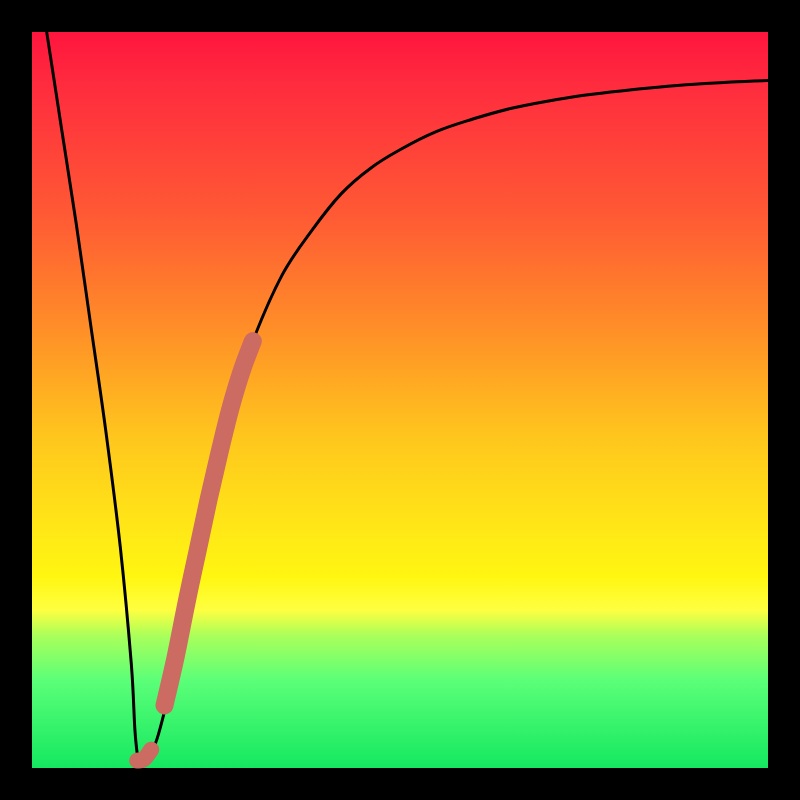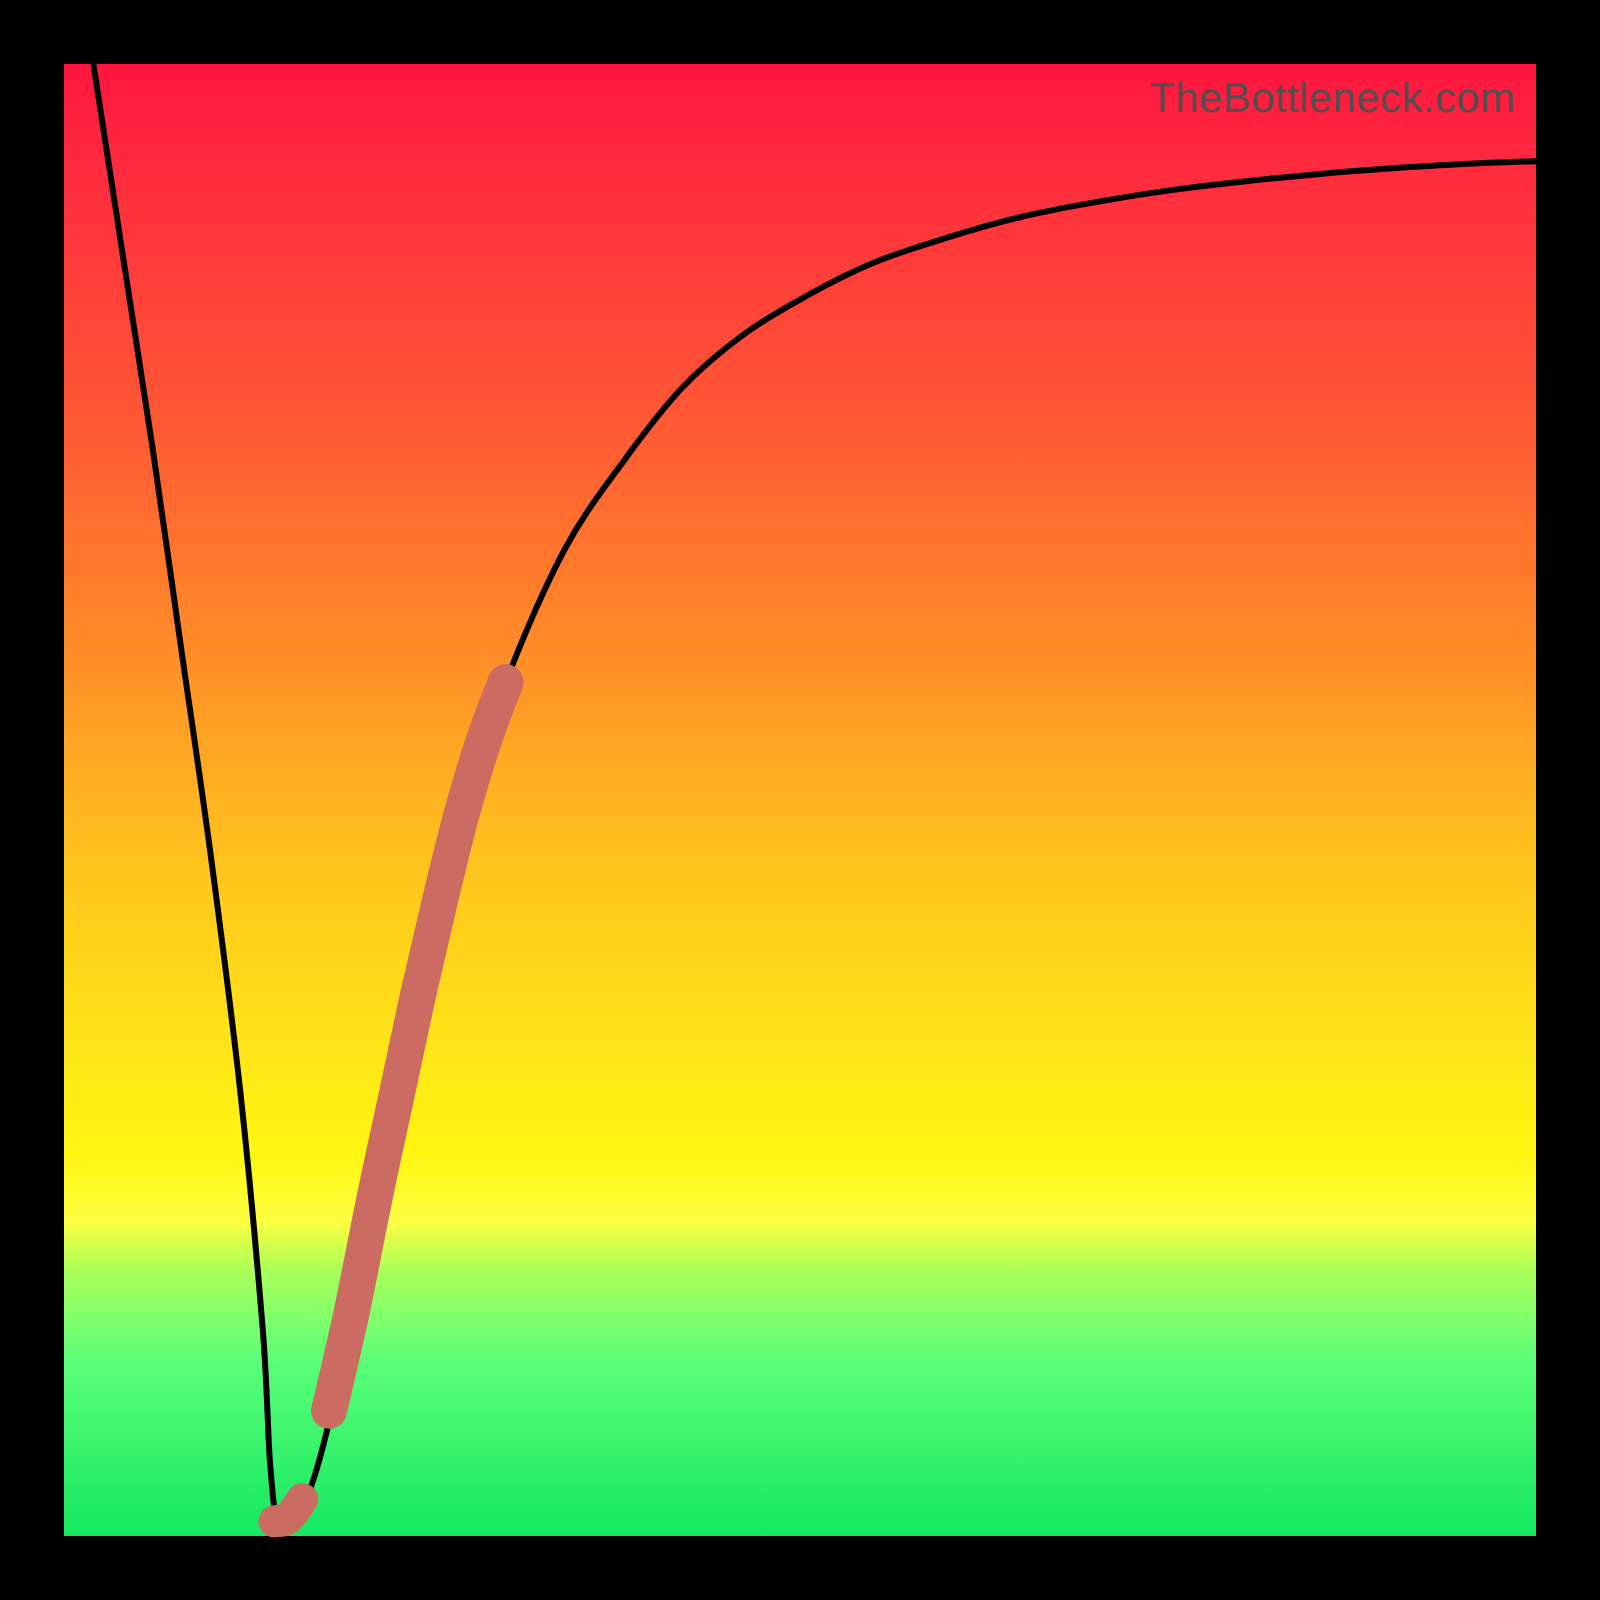--- a/index.html
+++ b/index.html
@@ -55,20 +55,19 @@
     width: 736px;
     height: 736px;
     overflow: visible;
   }
 </style>
 </head>
 <body>
 
 <div class="frame">
   <div class="plot-area">
-    <div class="watermark">TheBottleneck.com</div>
     <svg class="overlay" viewBox="0 0 736 736" preserveAspectRatio="none">
       <path id="curve-path" fill="none" stroke="#000000" stroke-width="3" stroke-linejoin="round" stroke-linecap="round" d="M 14.7 0.0 C 17.2 15.9, 24.5 63.8, 29.4 95.7 C 34.3 127.6, 39.3 158.2, 44.2 191.4 C 49.1 224.5, 54.0 260.1, 58.9 294.4 C 63.8 328.7, 68.7 360.6, 73.6 397.4 C 78.5 434.2, 84.0 475.9, 88.3 515.2 C 92.6 554.5, 96.9 602.3, 99.4 633.0 C 101.8 663.6, 101.8 683.3, 103.0 699.2 C 104.3 715.1, 104.9 723.7, 106.7 728.6 C 108.6 733.5, 111.0 732.3, 114.1 728.6 C 117.1 725.0, 120.8 720.1, 125.1 706.6 C 129.4 693.1, 134.9 669.8, 139.8 647.7 C 144.7 625.6, 149.7 598.6, 154.6 574.1 C 159.5 549.5, 164.4 523.8, 169.3 500.5 C 174.2 477.2, 179.1 455.1, 184.0 434.2 C 188.9 413.4, 192.6 396.2, 198.7 375.4 C 204.9 354.5, 212.2 331.2, 220.8 309.1 C 229.4 287.0, 240.4 261.3, 250.2 242.9 C 260.1 224.5, 269.9 212.2, 279.7 198.7 C 289.5 185.2, 299.3 172.3, 309.1 161.9 C 318.9 151.5, 328.7 143.5, 338.6 136.2 C 348.4 128.8, 357.0 123.9, 368.0 117.8 C 379.0 111.6, 392.5 104.5, 404.8 99.4 C 417.1 94.2, 429.3 90.7, 441.6 86.8 C 453.9 83.0, 466.1 79.5, 478.4 76.5 C 490.7 73.6, 502.9 71.4, 515.2 69.2 C 527.5 67.0, 539.7 65.0, 552.0 63.3 C 564.3 61.6, 576.5 60.2, 588.8 58.9 C 601.1 57.5, 613.3 56.3, 625.6 55.2 C 637.9 54.1, 650.1 53.1, 662.4 52.3 C 674.7 51.4, 686.9 50.7, 699.2 50.0 C 711.5 49.4, 729.9 48.8, 736.0 48.6"></path>
       <path id="hl-lower" fill="none" stroke="#cc6b61" stroke-width="16" stroke-linecap="round" stroke-linejoin="round" d="M 105.2 728.6 C 106.4 728.4, 109.5 729.0, 111.9 727.2 C 114.2 725.3, 118.0 719.2, 119.2 717.6"></path>
       <path id="hl-upper" fill="none" stroke="#cc6b61" stroke-width="18" stroke-linecap="round" stroke-linejoin="round" d="M 132.5 673.4 C 134.3 665.5, 139.8 642.8, 143.5 625.6 C 147.2 608.4, 150.9 588.2, 154.6 570.4 C 158.2 552.6, 161.9 536.1, 165.6 518.9 C 169.3 501.7, 173.0 483.9, 176.6 467.4 C 180.3 450.8, 184.0 434.9, 187.7 419.5 C 191.4 404.2, 195.0 388.9, 198.7 375.4 C 202.4 361.9, 206.1 349.6, 209.8 338.6 C 213.4 327.5, 219.0 314.0, 220.8 309.1"></path>
     </svg>
   </div>
 </div>
 
 </body></html>

